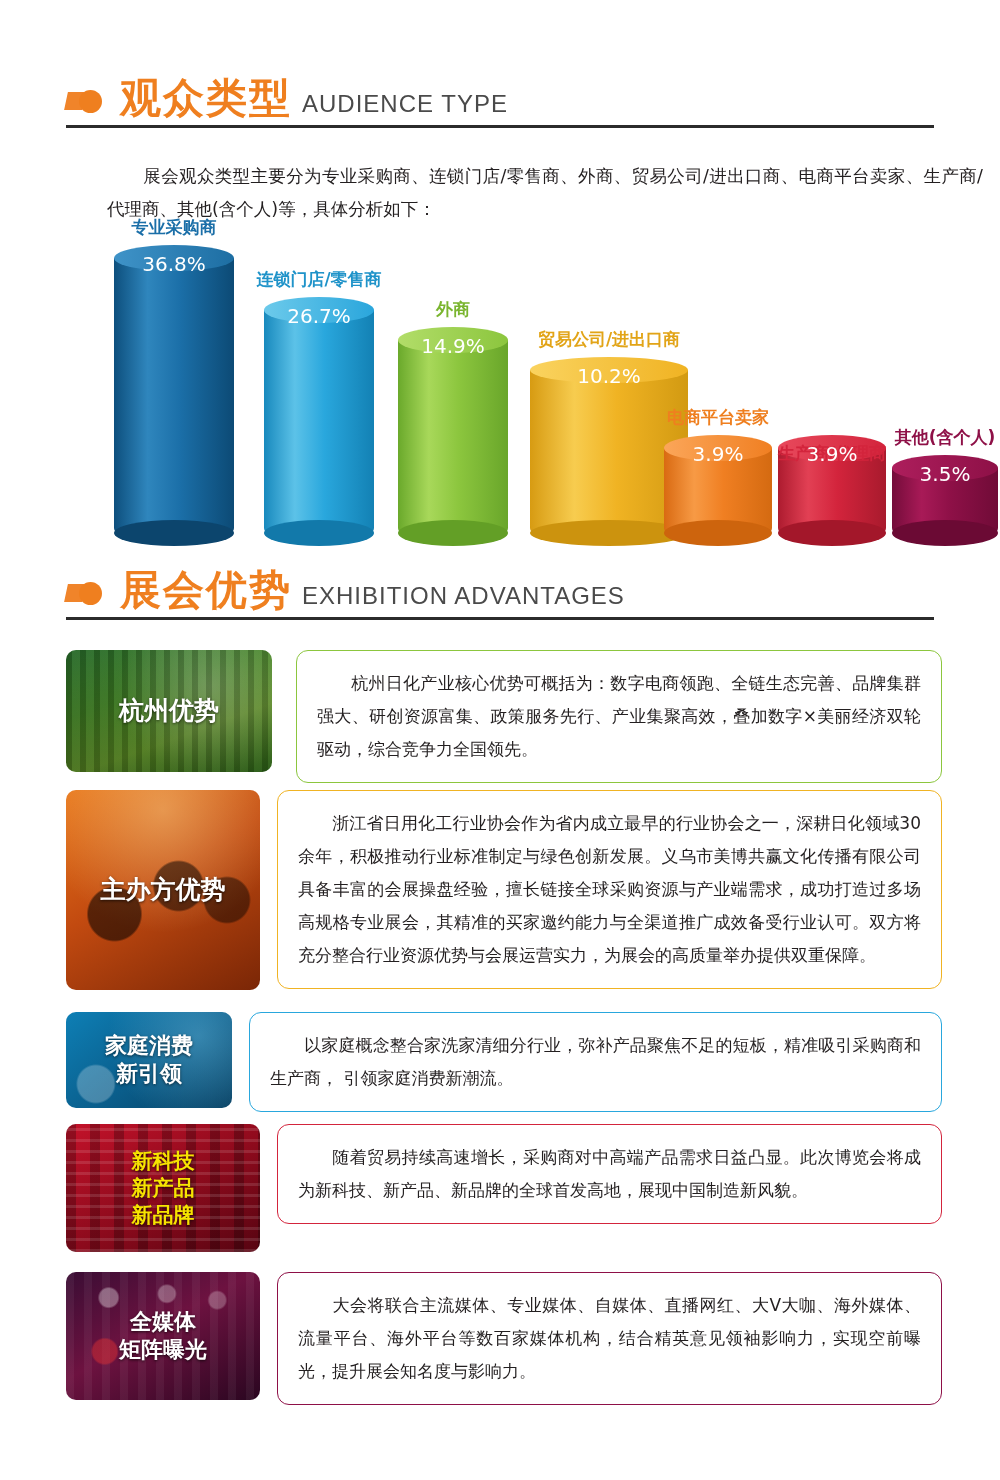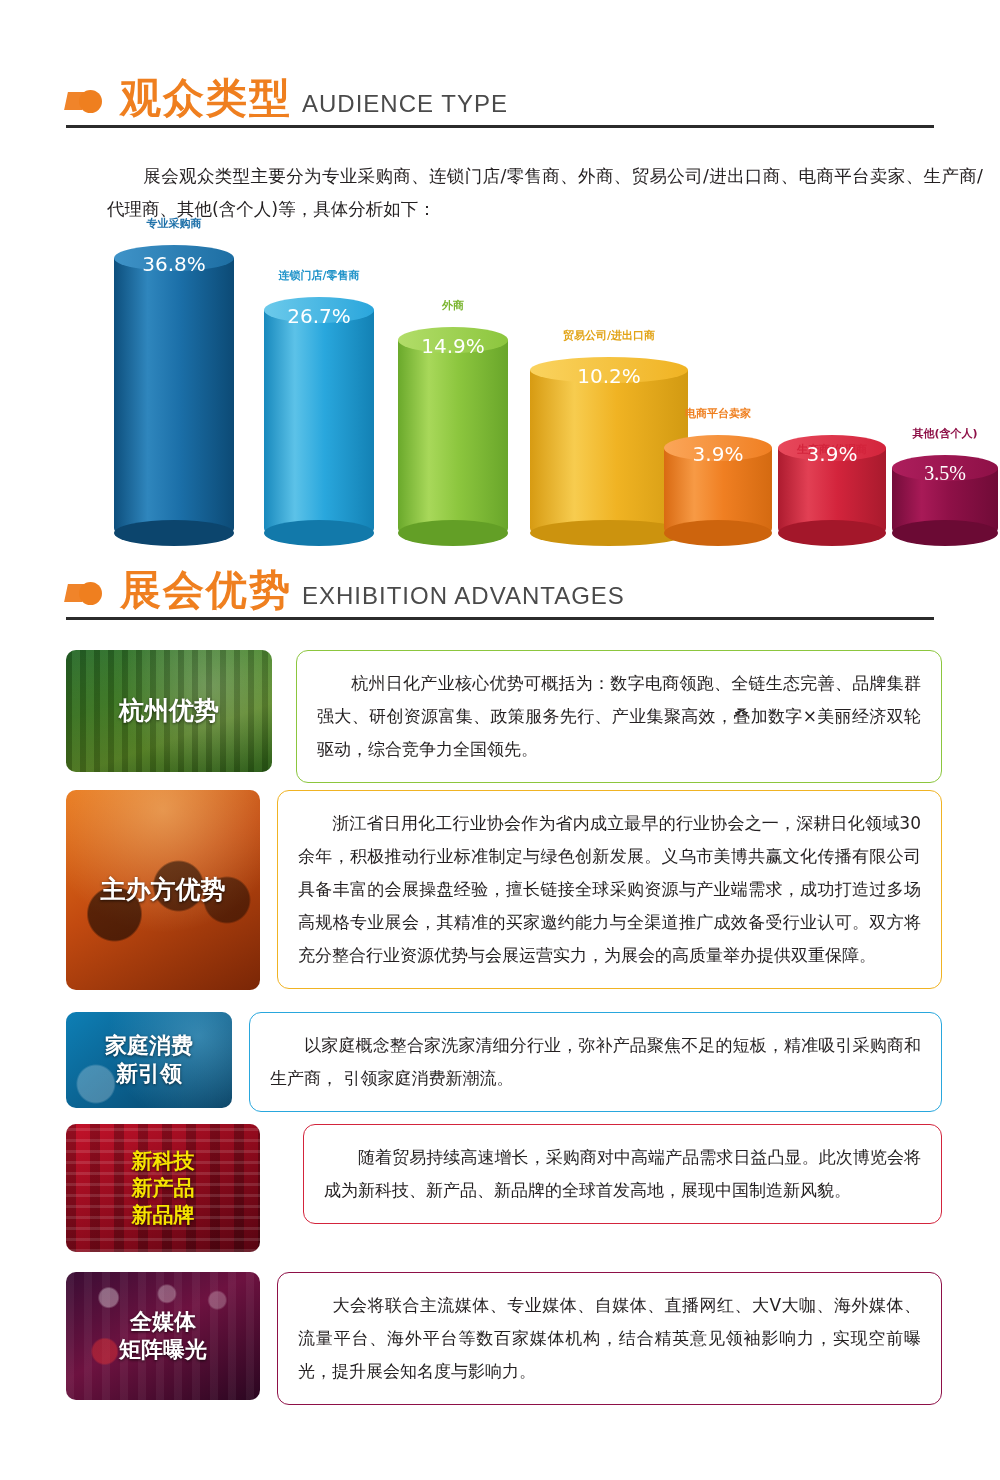--- a/index.html
+++ b/index.html
@@ -19,21 +19,21 @@
   .intro{position:absolute;left:66px;top:160px;width:876px;font-size:17.5px;line-height:33px;
          color:#231f20;text-align:justify;font-family:"DejaVu Sans",sans-serif;margin-left:41px;}
   .intro .ind{display:inline-block;width:36px;}
 
   
   .chart{position:absolute;left:66px;top:236px;width:880px;height:310px;}
   .cyl{position:absolute;bottom:0;}
   .cyl .body{position:absolute;left:0;bottom:12px;width:100%;border-radius:0 0 6px 6px;}
   .cyl .top{position:absolute;left:0;width:100%;height:26px;border-radius:50%;}
   .cyl .bot{position:absolute;left:0;bottom:0;width:100%;height:26px;border-radius:50%;}
-  .cyl .lbl{position:absolute;left:50%;transform:translateX(-50%);white-space:nowrap;font-size:11px;font-weight:700;
+  .cyl .lbl{position:absolute;left:50%;transform:translateX(-50%);white-space:nowrap;font-size:17px;font-weight:700;
             font-family:"DejaVu Sans",sans-serif;}
   .cyl .val{position:absolute;left:50%;transform:translateX(-50%);white-space:nowrap;color:#fff;font-size:20px;
             font-family:"DejaVu Sans",sans-serif;}
 
   
   .adv{position:absolute;left:66px;width:876px;display:flex;align-items:flex-start;}
   .adv-img{flex:0 0 auto;border-radius:10px;position:relative;overflow:hidden;}
   .adv-img .cap{position:absolute;left:0;right:0;top:50%;transform:translateY(-50%);text-align:center;
      font-weight:700;font-family:"DejaVu Sans",sans-serif;line-height:1.28;}
   .adv-box{flex:1 1 auto;margin-left:17px;border:1.6px solid #c8c8c8;border-radius:12px;padding:16px 20px;}
@@ -110,21 +110,21 @@
       <div class="top" style="top:-13px;background:linear-gradient(to right,#e8495c,#d3243c);"></div>
       <div class="lbl" style="top:-42px;color:#d3243c;margin-top:36px;">生产商/代理商</div>
       <div class="val" style="top:-6px;">3.9%</div>
     </div>
 
     <div class="cyl" style="left:826px;width:106px;height:78px;">
       <div class="body" style="height:66px;background:linear-gradient(to right,#740c3a 0%,#a81a57 28%,#8e1047 55%,#700b37 100%);"></div>
       <div class="bot" style="background:#6b0a34;"></div>
       <div class="top" style="top:-13px;background:linear-gradient(to right,#ad1e5c,#8e1047);"></div>
       <div class="lbl" style="top:-42px;color:#8e1047;">其他(含个人)</div>
-      <div class="val" style="top:-6px;font-family:Liberation Serif, serif;">3.5%</div>
+      <div class="val" style="top:-6px;">3.5%</div>
     </div>
   </div>
 
   <div class="section" style="top:570px;">
     <div class="sec-head">
       <span class="bullet">
         <span class="sq"></span>
           <span class="ci"></span>
       </span>
       <span class="cn-title">展会优势</span>
@@ -164,21 +164,21 @@
       <div class="tex" style="background:
         radial-gradient(circle at 18% 75%,rgba(255,255,255,.25) 0 18px,transparent 20px),
         radial-gradient(circle at 80% 25%,rgba(120,200,235,.4),transparent 60%);"></div>
       <div class="cap" style="font-size:22px;color:#fff;text-shadow:0 1px 3px rgba(0,0,0,.6);">家庭消费<br>新引领</div>
     </div>
     <div class="adv-box" style="border-color:#29a7dd;">
       <p><span class="ind"></span><span>以家庭概念整合家洗家清细分行业，弥补产品聚焦不足的短板，精准吸引采购商和生产商， 引领家庭消费新潮流。</span></p>
     </div>
   </div>
 
-  <div class="adv" style="top:1124px;gap:26px;">
+  <div class="adv" style="top:1124px;">
     <div class="adv-img" style="width:194px;height:128px;background:linear-gradient(150deg,#c4122a 0%,#8c0a1c 55%,#560411 100%);">
       <div class="tex" style="background:
         repeating-linear-gradient(0deg,rgba(255,255,255,.12) 0 3px,transparent 3px 11px),
         repeating-linear-gradient(90deg,rgba(0,0,0,.25) 0 10px,transparent 10px 24px);"></div>
       <div class="cap" style="font-size:21px;color:#f7e400;text-shadow:0 1px 3px rgba(0,0,0,.7);">新科技<br>新产品<br>新品牌</div>
     </div>
     <div class="adv-box" style="border-color:#d3243c;">
       <p><span class="ind"></span><span>随着贸易持续高速增长，采购商对中高端产品需求日益凸显。此次博览会将成为新科技、新产品、新品牌的全球首发高地，展现中国制造新风貌。</span></p>
     </div>
   </div>

